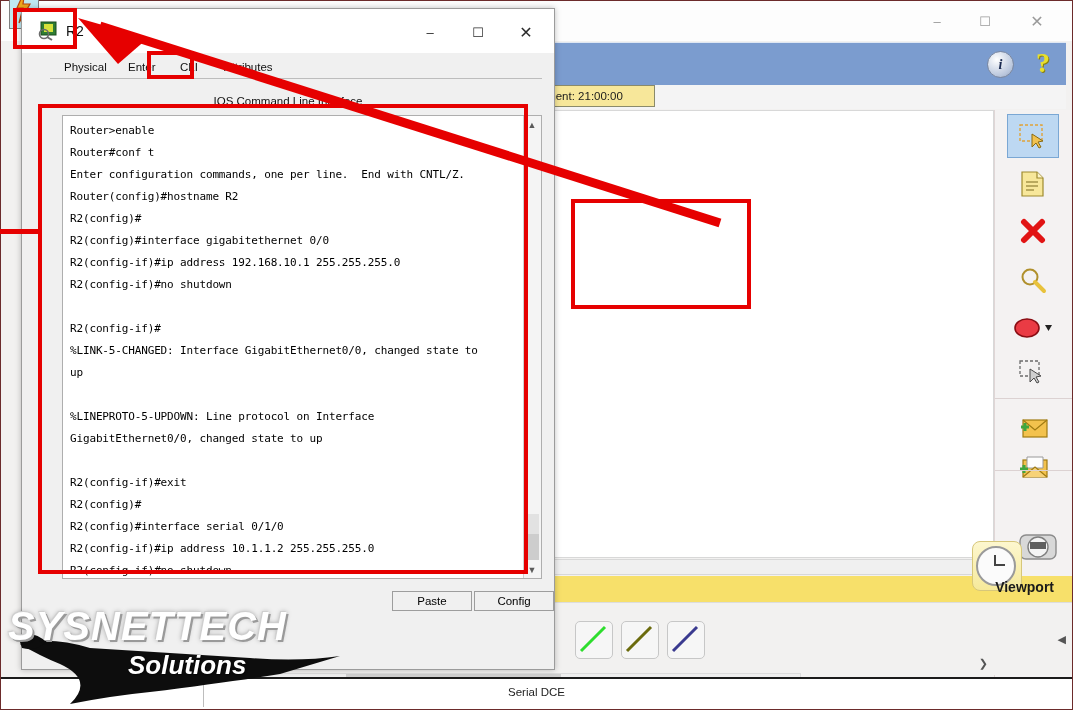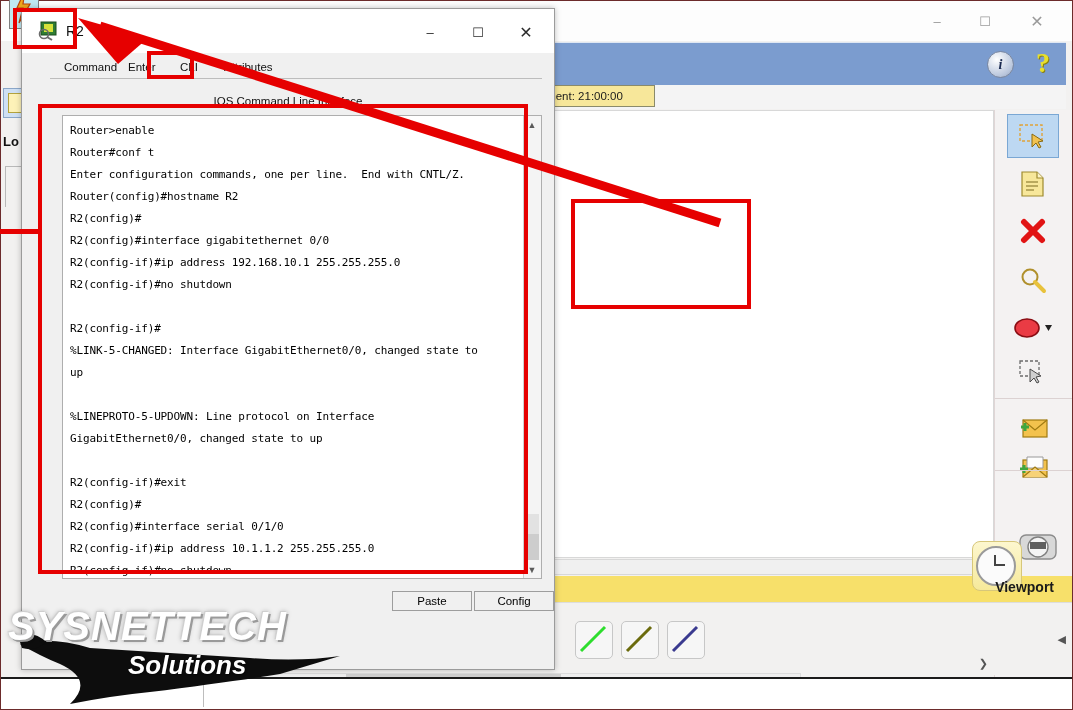--- a/index.html
+++ b/index.html
@@ -146,27 +146,20 @@
     <div class="win-btn" id="pt-min">–</div>
     <div class="win-btn" id="pt-max">☐</div>
     <div class="win-btn" id="pt-close">✕</div>
   </div>
 
   <div id="pt-bluebar">
     <div class="infoicon">i</div>
     <div class="helpicon">?</div>
   </div>
 
-  <div id="left-strip">
-    <div id="left-icon">
-        <i></i>
-      </div>
-    <div id="logical-lbl">Lo</div>
-    <div id="left-bracket"></div>
-  </div>
 
   <div id="yellow-bar">
     <div class="ybtn" id="yb-project">oject</div>
     <div class="ybtn" id="yb-tiled">Set Tiled Background</div>
     <div class="ybtn" id="yb-viewport">Viewport</div>
     <div class="ybtn" id="yb-env">Environment: 21:00:00</div>
   </div>
 
   <div id="canvas">
 
@@ -320,20 +313,21 @@
     <div id="palette-scroll">
       <div class="arrow">❯</div>
     </div>
   </div>
 
   <div id="top-scroll-ghost"></div>
   <div id="top-scroll-thumb"></div>
 
   <div id="statusbar">
     <div id="status-sep"></div>
+    <div id="status-text">Serial DCE</div>
   </div>
   <div id="status-ico">
     <svg width="26" height="38">
         <path d="M15 2 L7 20 L13 20 L9 35 L20 16 L13 16 Z" fill="#f0a81e" stroke="#b8450c" stroke-width="1.2"></path>
       </svg>
   </div>
 </div>
 
 <div id="cli-win">
   <div id="cli-title">
@@ -345,21 +339,21 @@
           <path d="M9 16 L14 19" stroke="#6b6b6b" stroke-width="2"></path>
         </svg>
     </div>
     <div id="cli-title-text">R2</div>
     <div class="cw-btn" id="cw-min">–</div>
     <div class="cw-btn" id="cw-max">☐</div>
     <div class="cw-btn" id="cw-close">✕</div>
   </div>
 
   <div id="cli-tabs">
-    <div class="tab" id="tab-physical">Command</div>
+    <div class="tab" id="tab-physical">Physical</div>
     <div class="tab" id="tab-config">Enter</div>
     <div class="tab active" id="tab-cli">CLI</div>
     <div class="tab" id="tab-attributes">Attributes</div>
   </div>
   <div id="tabs-underline"></div>
   <div id="cli-heading">IOS Command Line Interface</div>
 
   <div id="cli-body">
     <div id="cli-text">Router&gt;enable
 Router#conf t

